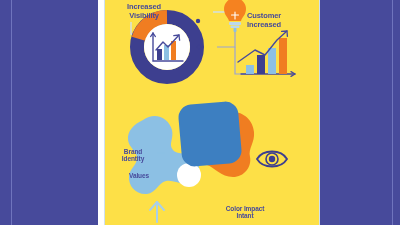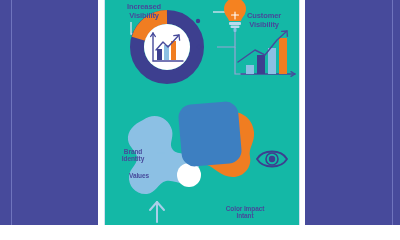--- a/index.html
+++ b/index.html
@@ -27,23 +27,23 @@
     position: absolute;
     top: 0;
     width: 1px;
     height: 225px;
     background: #6f74bd;
   }
   .panel {
     position: absolute;
     left: 104px;
     top: 0;
-    width: 196px;
+    width: 216px;
     height: 225px;
-    background: #14b8a6;
+    background: #fde047;
     border-left: 1px solid #cfe0ef;
     border-right: 1px solid #cfe0ef;
     box-sizing: border-box;
     overflow: hidden;
   }
   .lbl {
     position: absolute;
     color: #474a9b;
     font-weight: bold;
     line-height: 1.15;
@@ -148,21 +148,21 @@
       <g>
         <path d="M52,127 L52,107" fill="none" stroke="#a9cfe9" stroke-width="2" stroke-linecap="round"></path>
         <path d="M52,107 l-7,8 M52,107 l7,8" fill="none" stroke="#a9cfe9" stroke-width="2" stroke-linecap="round"></path>
       </g>
     </svg>
 
     <div class="lbl" id="lbl-increased-visibility">Increased
 Visibility</div>
 
     <div class="lbl" id="lbl-customer-perception">Customer
-Visibility</div>
+Increased</div>
 
 
     <div class="lbl" id="lbl-brand-identity">Brand
 Identity</div>
 
     <div class="lbl" id="lbl-values">Values</div>
 
     <div class="lbl" id="lbl-color-impact">Color Impact
 Intant</div>
 

